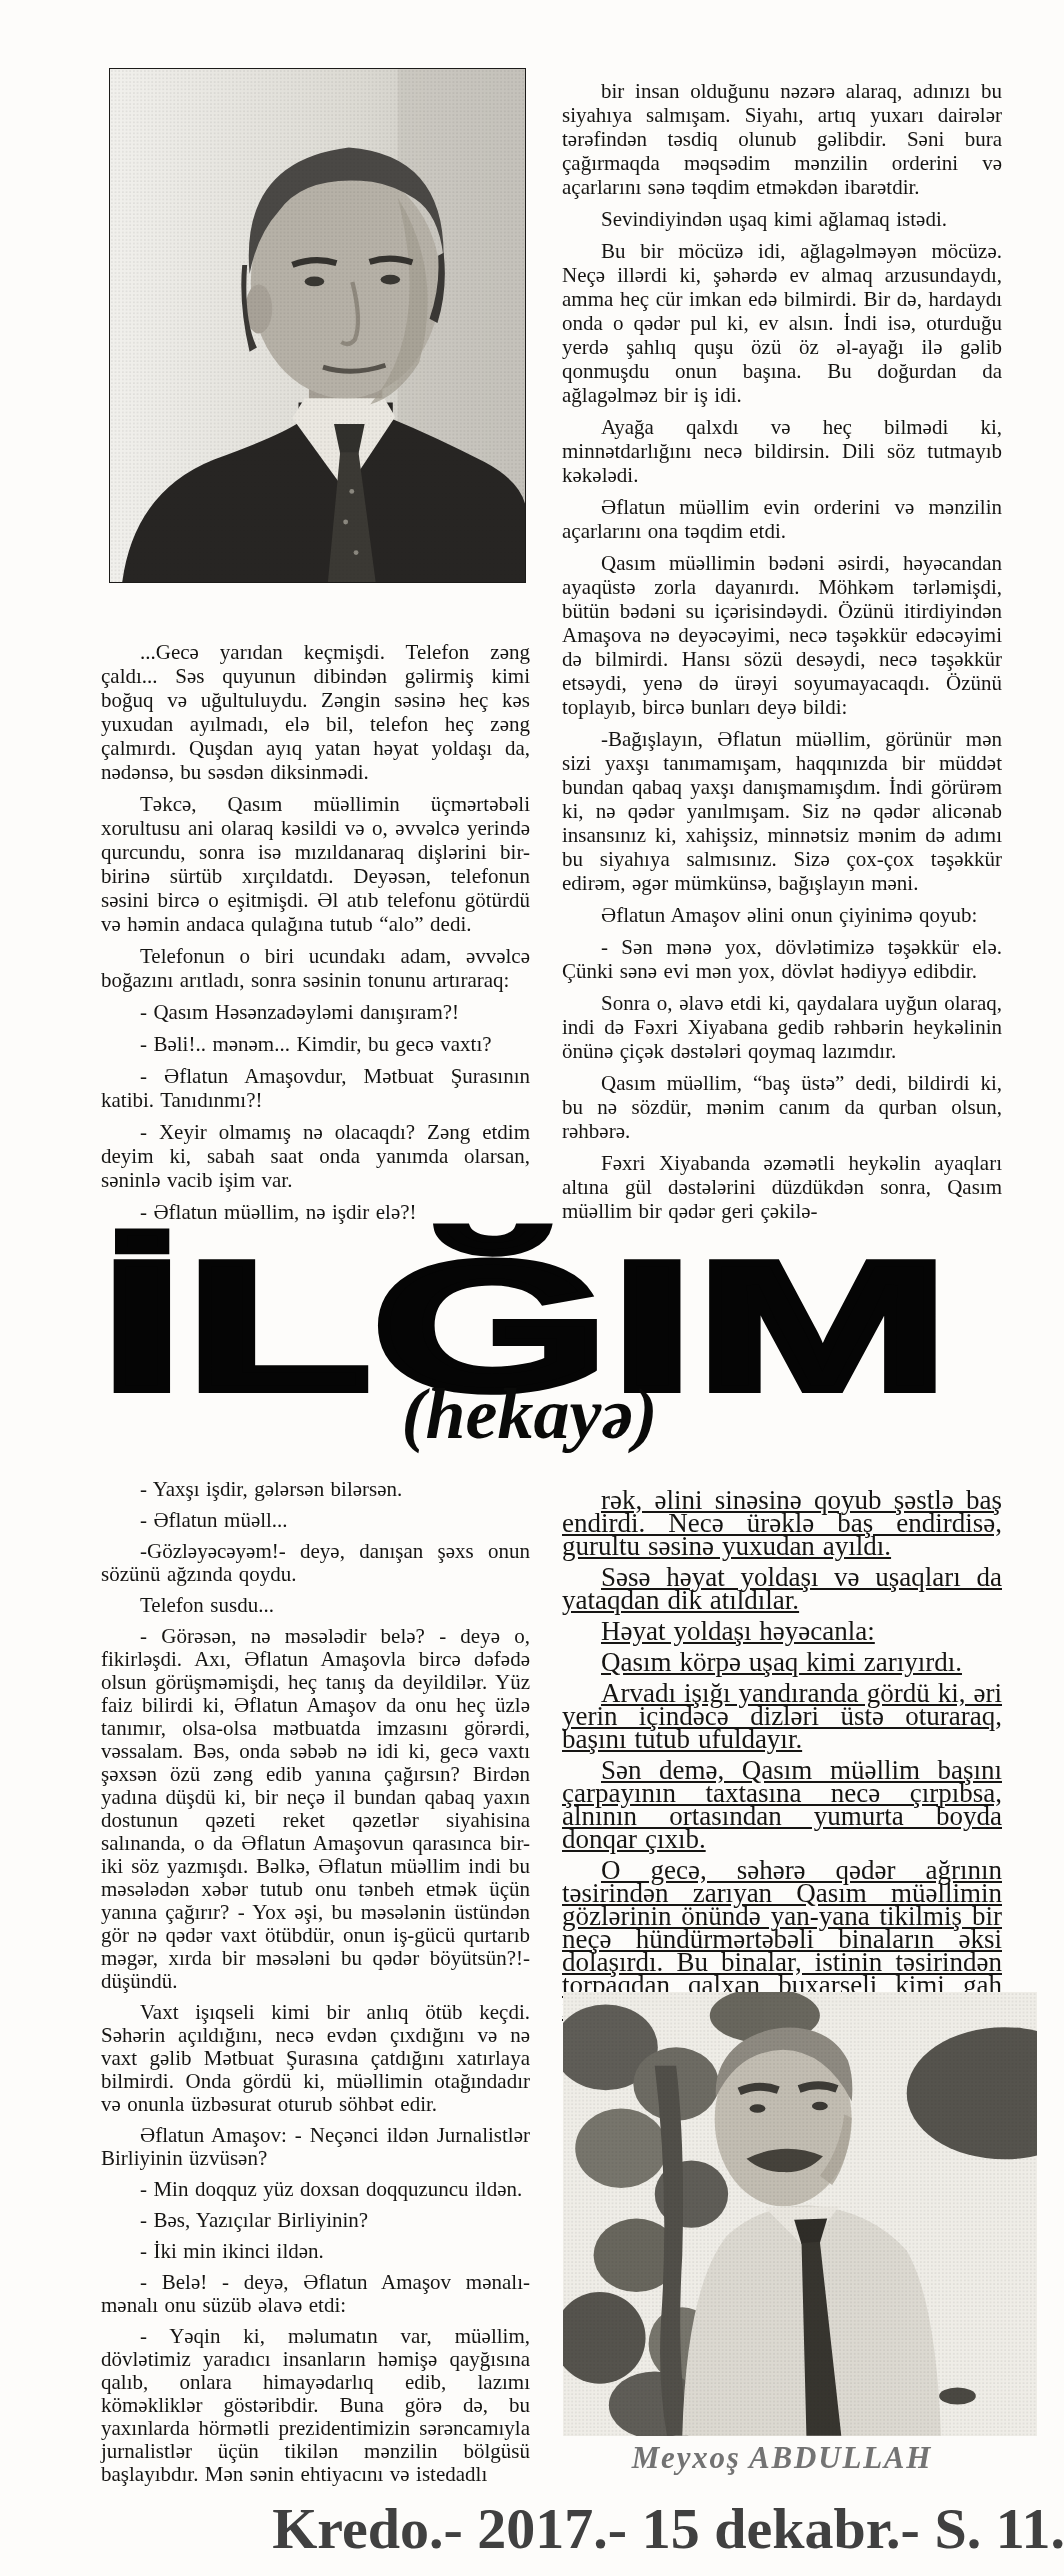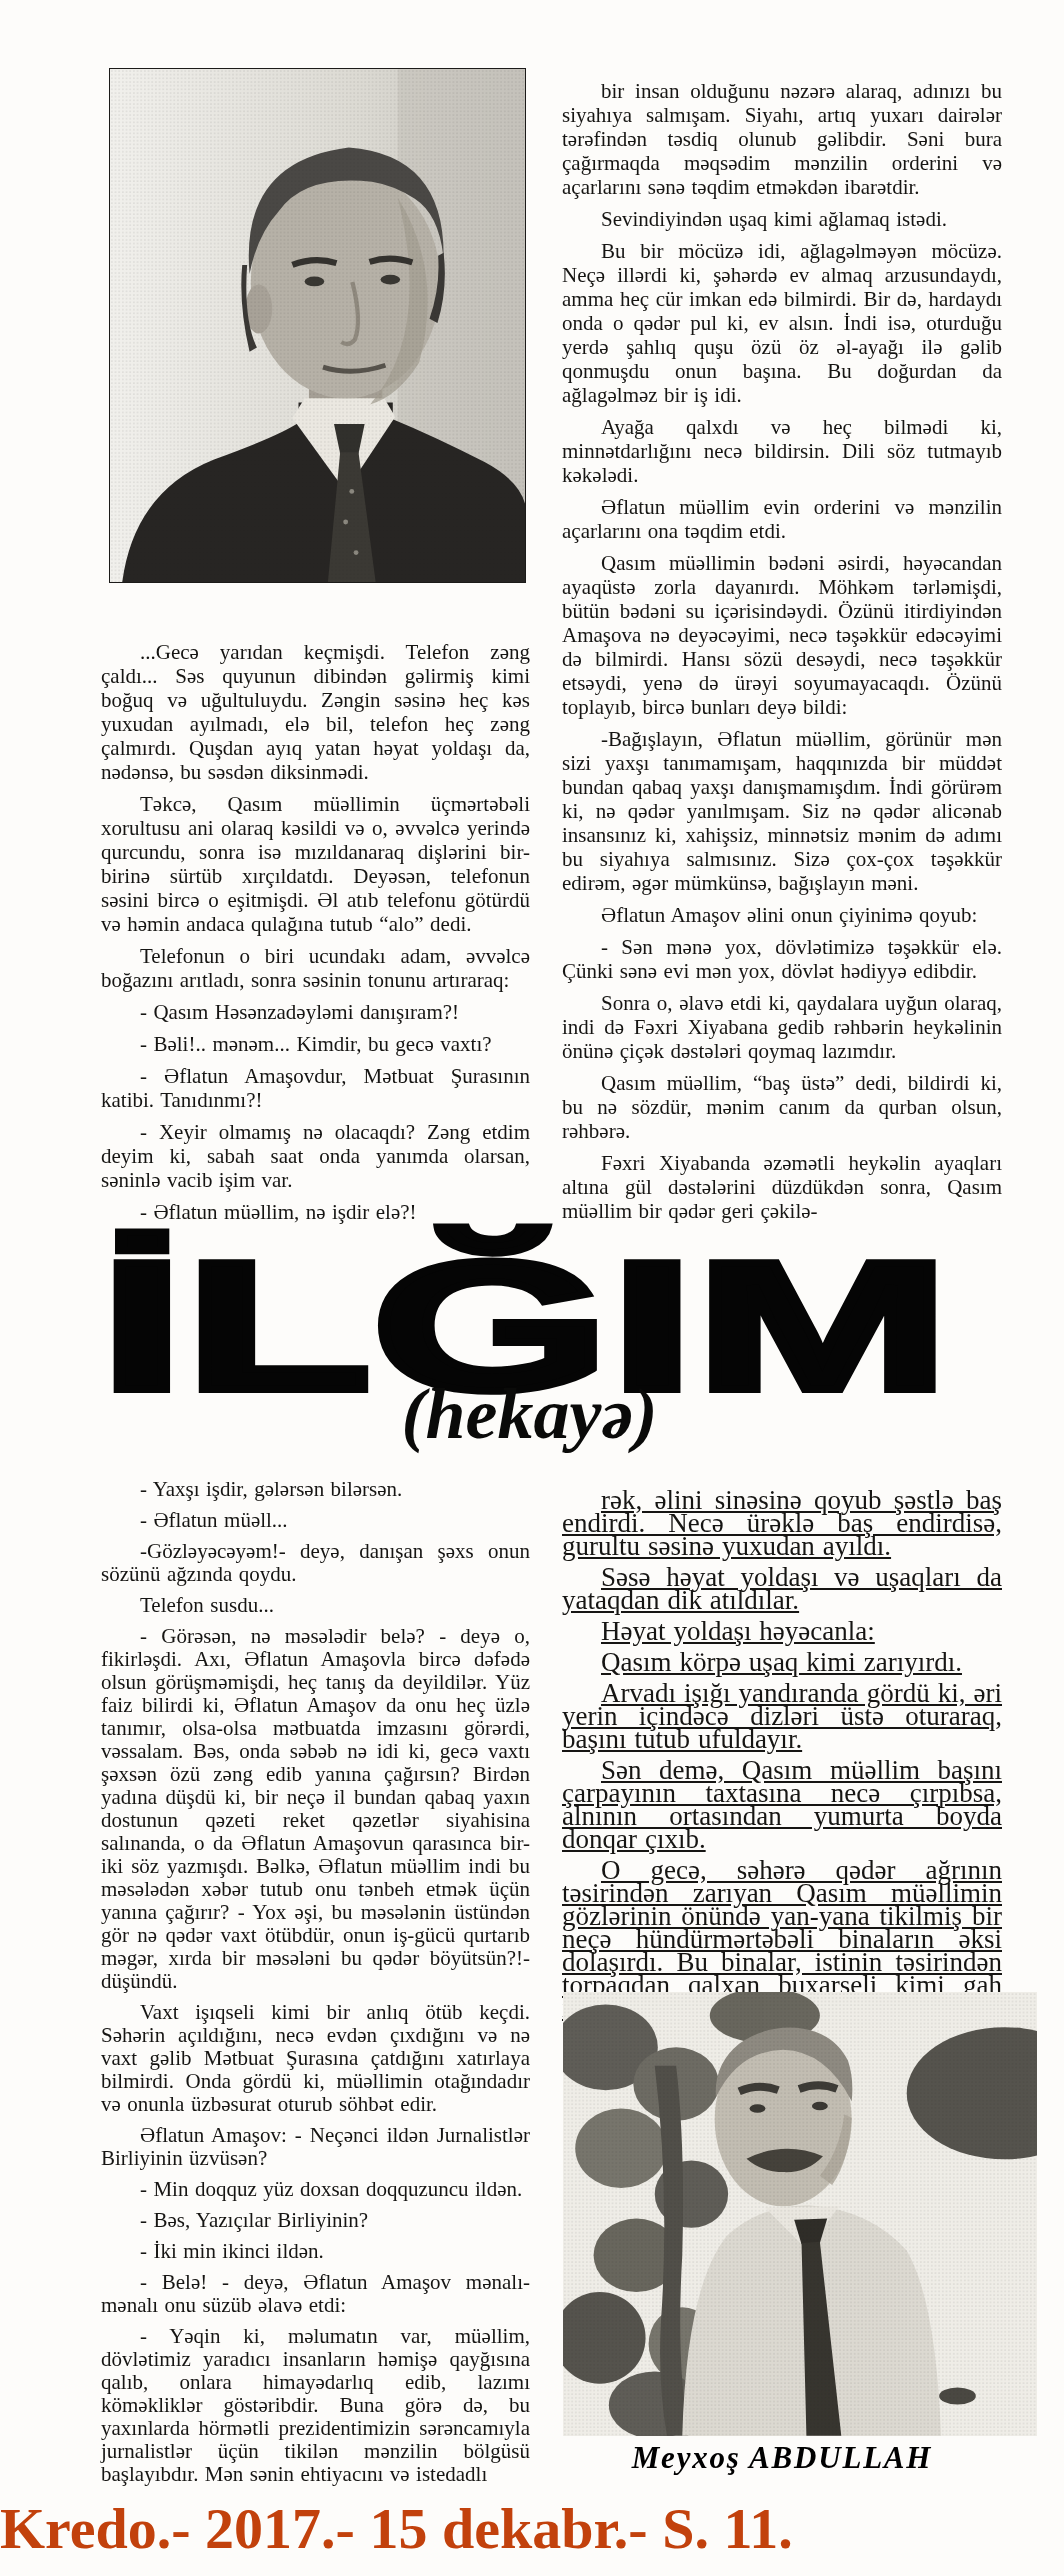--- a/index.html
+++ b/index.html
@@ -27,26 +27,26 @@
   }
   #subtitle {
     position:absolute; left:0; top:1378px; width:1059px;
     text-align:center; font-style:italic; font-size:72px; line-height:73px;
     font-family:"Liberation Serif", serif; color:#0a0a09; font-weight:bold;
   }
   
   #author-caption {
     position:absolute; left:554px; top:2440px; width:456px;
     text-align:center; font-style:italic; font-weight:bold;
-    font-size:31px; letter-spacing:1.8px; color:#000000;
+    font-size:31px; letter-spacing:1.8px; color:#737373;
   }
   #footer-line {
     position:absolute; left:0; top:2495px; width:1065px;
-    text-align:left; font-weight:bold; font-size:58px; line-height:67px;
-    font-family:"Liberation Serif", serif; color:#c2410c;
+    text-align:right; font-weight:bold; font-size:58px; line-height:67px;
+    font-family:"Liberation Serif", serif; color:#404040;
   }
 </style>
 </head>
 <body>
 
 <div class="page">
 
   <svg id="photo-top" class="photo" viewBox="0 0 678 838" xmlns="http://www.w3.org/2000/svg" aria-hidden="true">
     <defs>
       <linearGradient id="bg1" x1="0" y1="0" x2="1" y2="0">

